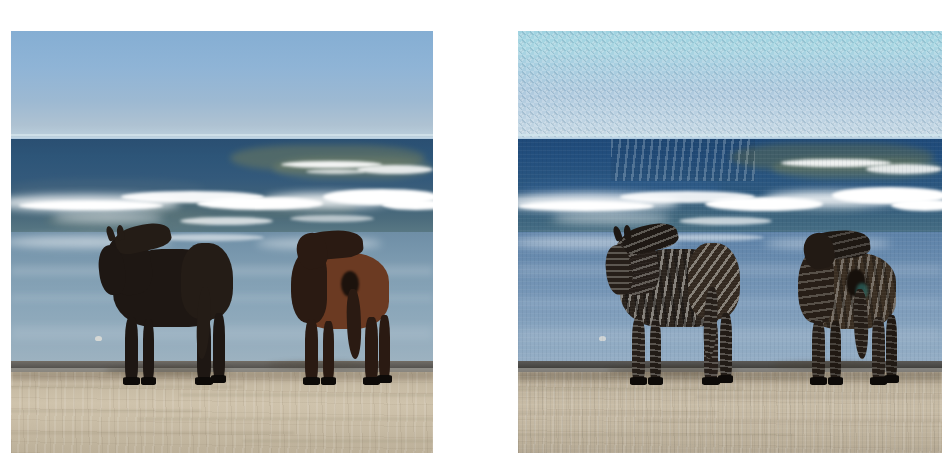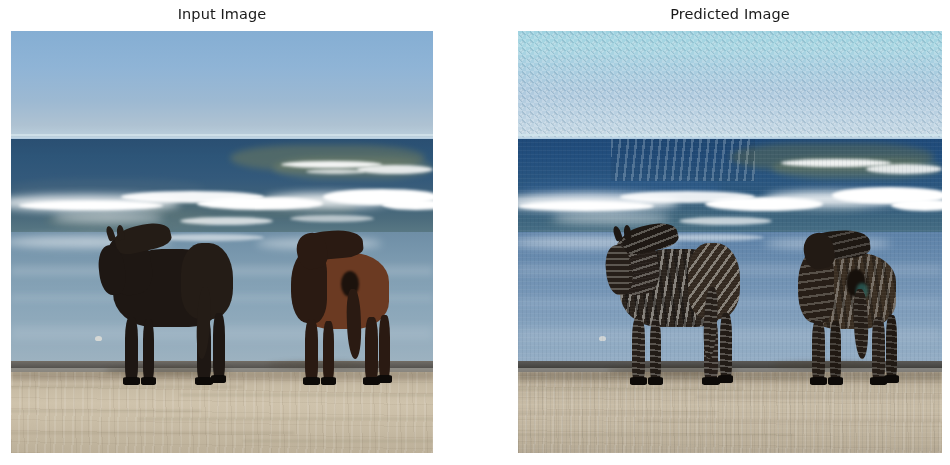--- a/index.html
+++ b/index.html
@@ -125,21 +125,20 @@
   }
   .bird{position:absolute;background:#efe9de;border-radius:50% 50% 40% 40%;filter:blur(.4px);}
 </style>
 </head>
 <body>
 
 <div class="figure">
 
   <div class="panel" style="left:11px;top:0;width:422px;height:465px;">
 
-    <div class="panel-title">Input Image</div>
 
     <div class="img-frame" style="left:0;top:31px;width:422px;height:422px;">
       <div class="scene">
 
         <div class="sky sky-in"></div>
         <div class="haze" style="top:103px"></div>
         <div class="haze" style="top:106px;height:3px;background:#c2d5e4;opacity:.7"></div>
 
         <div class="ocean ocean-in" style="top:108px;height:96px;">
           <div class="swell" style="left:52%;top:6px;width:46%;height:26px;background:#6e7a5e;opacity:.55"></div>
@@ -229,21 +228,20 @@
           <div class="hoof" style="left:94px;top:148px;width:15px;height:8px;background:#0d0a08;"></div>
           <div class="tail bay-dark" style="left:64px;top:62px;width:14px;height:70px;transform:rotate(-2deg);"></div>
         </div>
 
       </div>
     </div>
   </div>
 
   <div class="panel" style="left:518px;top:0;width:424px;height:465px;">
 
-    <div class="panel-title">Predicted Image</div>
 
     <div class="img-frame" style="left:0;top:31px;width:424px;height:422px;">
       <div class="scene">
 
         <div class="sky sky-pr">
           <div class="checker"></div>
           <div class="checker2"></div>
         </div>
         <div class="haze" style="top:103px;background:#cfe4ec"></div>
         <div class="haze" style="top:106px;height:3px;background:#bcd6e6;opacity:.75"></div>

